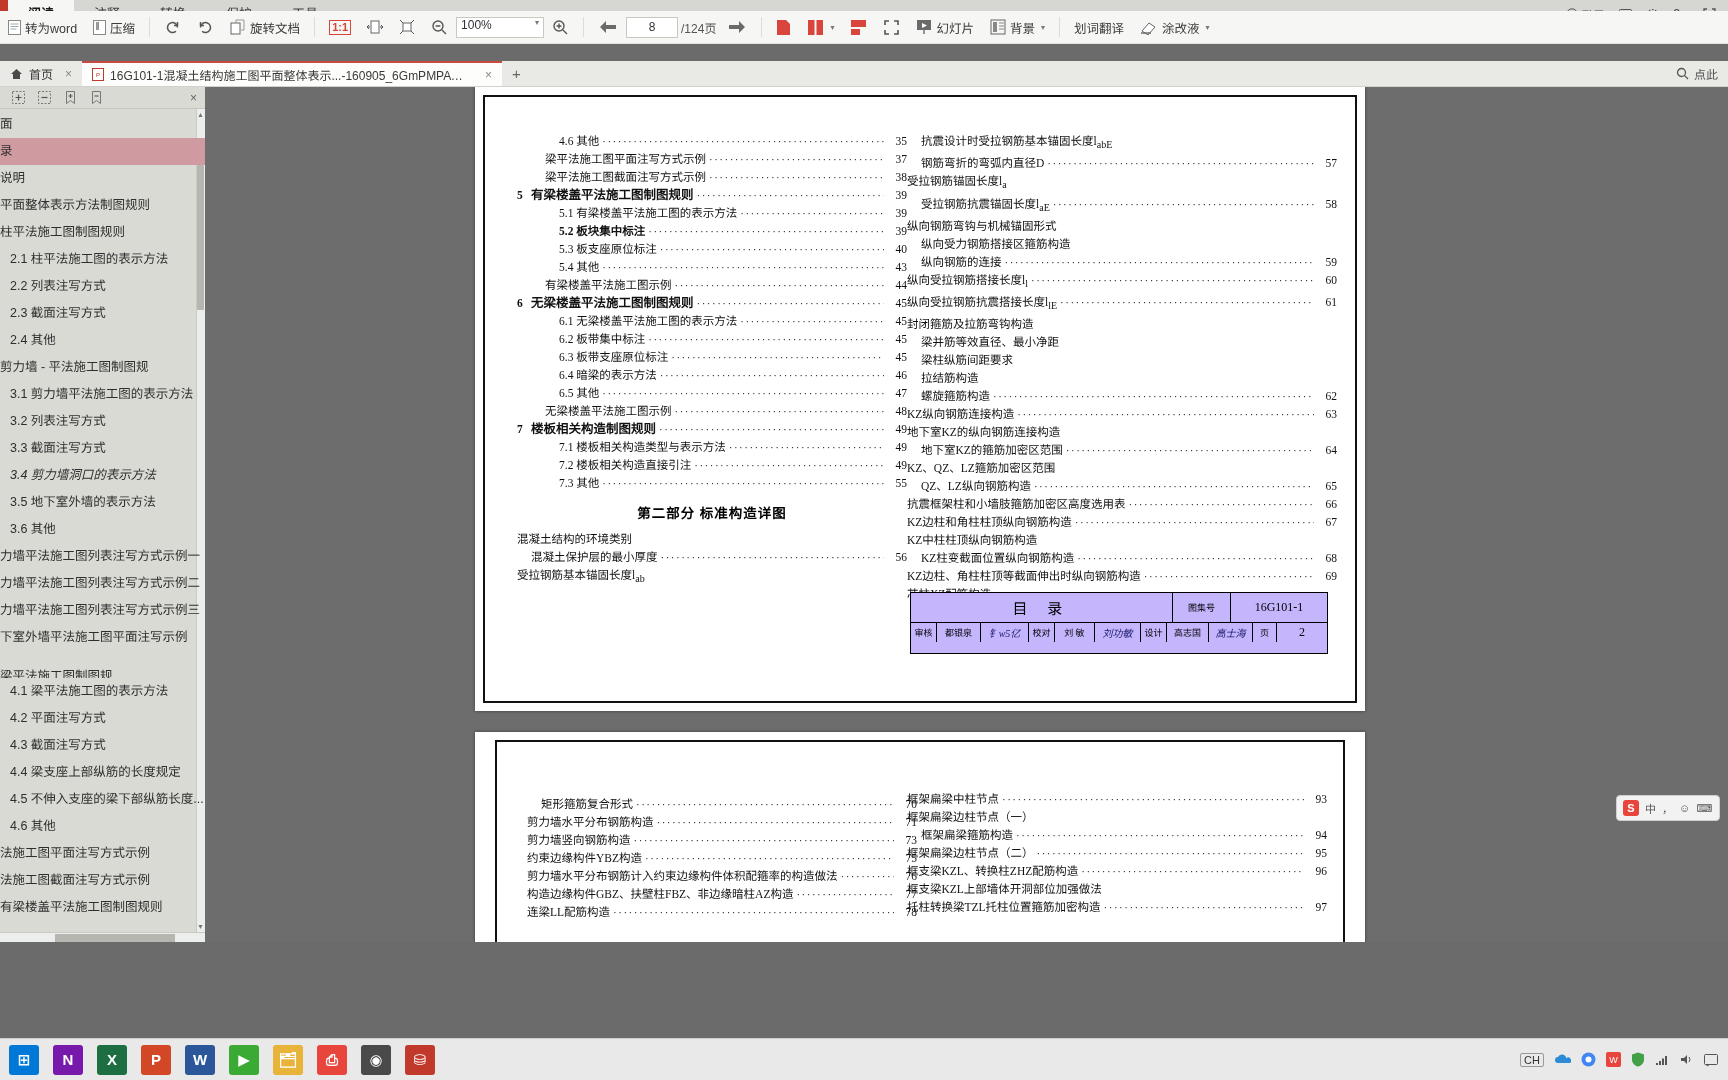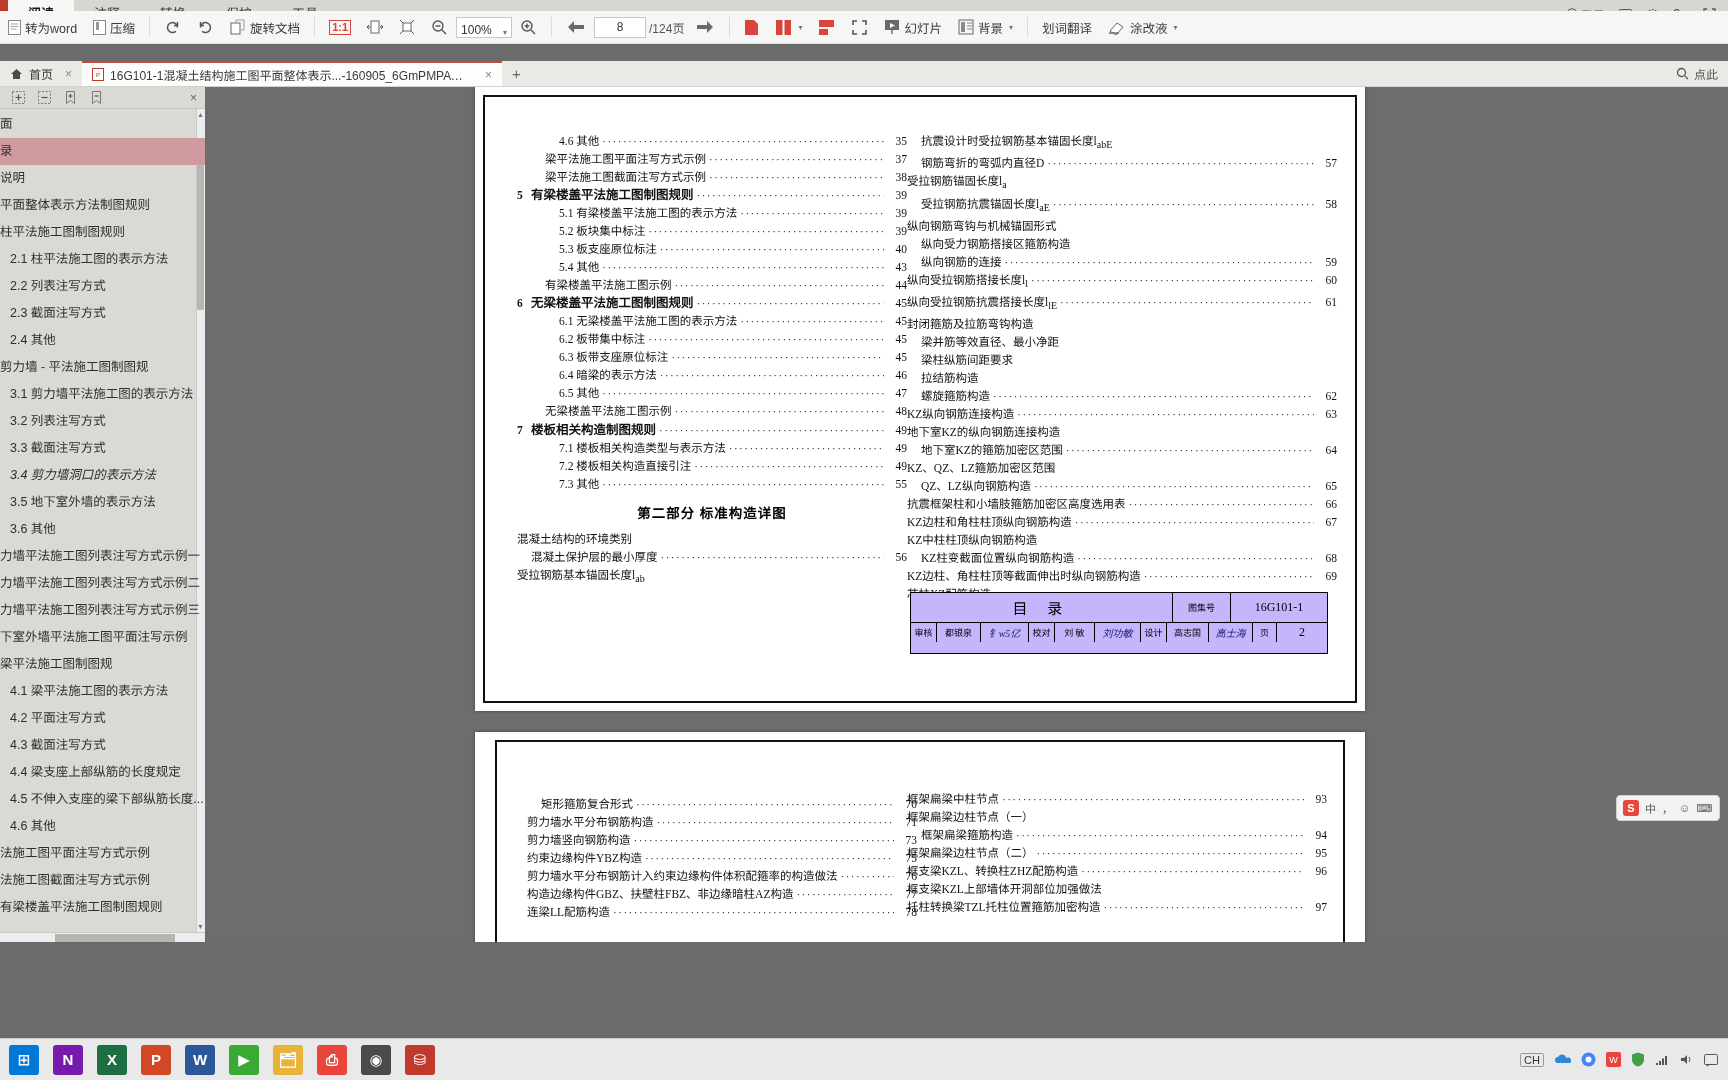--- a/index.html
+++ b/index.html
@@ -36,21 +36,21 @@
   
   .toolbar {
     position: absolute; left: 0; top: 11px; width: 1728px; height: 33px;
     background: #f6f6f4; display: flex; align-items: center;
     border-bottom: 1px solid #e2e2de; font-size: 12.5px; color: #3b3b3b;
   }
   .tb-item { display: flex; align-items: center; gap: 4px; padding: 0 8px; height: 33px; cursor: pointer; white-space: nowrap;}
   .tb-sep { width: 1px; height: 20px; background: #dcdcd8; margin: 0 6px; }
   svg { display: block; }
   .zoom-box {
-    display: flex; align-items: flex-end; width: 56px; height: 21px;
+    display: flex; align-items: flex-start; width: 88px; height: 21px;
     border: 1px solid #c9c9c4; background: #fff; font-size: 12px; color: #333;
     padding: 0 4px; justify-content: space-between;
   }
   .page-input {
     width: 52px; height: 21px; border: 1px solid #c9c9c4; background: #fff;
     text-align: center; font-size: 12px; color: #333; line-height: 19px;
   }
   .page-total { font-size: 12px; color: #555; margin-left: 3px; margin-right: 3px;}
   .red-ico { color: #d9453d; font-weight: bold; font-size: 11px; border: 1px solid #d9453d; padding: 0 2px; line-height: 13px;}
   .caret { font-size: 8px; color: #777; margin-left: 2px;}
@@ -436,21 +436,21 @@
             <div class="sb-item"><span class="txt" style="padding-left: 10px;">3.1 剪力墙平法施工图的表示方法</span></div>
             <div class="sb-item"><span class="txt" style="padding-left: 10px;">3.2 列表注写方式</span></div>
             <div class="sb-item"><span class="txt" style="padding-left: 10px;">3.3 截面注写方式</span></div>
             <div class="sb-item"><span class="txt" style="padding-left: 10px; font-style: italic;">3.4 剪力墙洞口的表示方法</span></div>
             <div class="sb-item"><span class="txt" style="padding-left: 10px;">3.5 地下室外墙的表示方法</span></div>
             <div class="sb-item"><span class="txt" style="padding-left: 10px;">3.6 其他</span></div>
             <div class="sb-item"><span class="txt" style="padding-left: 0px;">力墙平法施工图列表注写方式示例一</span></div>
             <div class="sb-item"><span class="txt" style="padding-left: 0px;">力墙平法施工图列表注写方式示例二</span></div>
             <div class="sb-item"><span class="txt" style="padding-left: 0px;">力墙平法施工图列表注写方式示例三</span></div>
             <div class="sb-item"><span class="txt" style="padding-left: 0px;">下室外墙平法施工图平面注写示例</span></div>
-            <div class="sb-item"><span class="txt" style="padding-left: 0px;">梁平法施工图制图规</span></div>
+            <div class="sb-item"><span class="txt" style="padding-left: 0px; margin-top: 12px;">梁平法施工图制图规</span></div>
             <div class="sb-item"><span class="txt" style="padding-left: 10px;">4.1 梁平法施工图的表示方法</span></div>
             <div class="sb-item"><span class="txt" style="padding-left: 10px;">4.2 平面注写方式</span></div>
             <div class="sb-item"><span class="txt" style="padding-left: 10px;">4.3 截面注写方式</span></div>
             <div class="sb-item"><span class="txt" style="padding-left: 10px;">4.4 梁支座上部纵筋的长度规定</span></div>
             <div class="sb-item"><span class="txt" style="padding-left: 10px;">4.5 不伸入支座的梁下部纵筋长度...</span></div>
             <div class="sb-item"><span class="txt" style="padding-left: 10px;">4.6 其他</span></div>
             <div class="sb-item"><span class="txt" style="padding-left: 0px;">法施工图平面注写方式示例</span></div>
             <div class="sb-item"><span class="txt" style="padding-left: 0px;">法施工图截面注写方式示例</span></div>
             <div class="sb-item"><span class="txt" style="padding-left: 0px;">有梁楼盖平法施工图制图规则</span></div>
           </div>
@@ -492,21 +492,21 @@
               <span class="pg">39</span>
             </div>
             <div class="toc-line">
               <span class="toc-num" style="font-weight: normal;"></span>
               <span class="toc-title" style="padding-left: 28px;">5.1  有梁楼盖平法施工图的表示方法</span>
               <span class="dots">··························································································</span>
               <span class="pg">39</span>
             </div>
             <div class="toc-line">
               <span class="toc-num" style="font-weight: normal;"></span>
-              <span class="toc-title" style="padding-left: 28px;">5.2  板块集中标注</span>
+              <span class="toc-title" style="padding-left: 28px; font-weight: bold;">5.2  板块集中标注</span>
               <span class="dots">··························································································</span>
               <span class="pg">39</span>
             </div>
             <div class="toc-line">
               <span class="toc-num" style="font-weight: normal;"></span>
               <span class="toc-title" style="padding-left: 28px;">5.3  板支座原位标注</span>
               <span class="dots">··························································································</span>
               <span class="pg">40</span>
             </div>
             <div class="toc-line">
@@ -552,21 +552,21 @@
               <span class="pg">46</span>
             </div>
             <div class="toc-line">
               <span class="toc-num" style="font-weight: normal;"></span>
               <span class="toc-title" style="padding-left: 28px;">6.5  其他</span>
               <span class="dots">··························································································</span>
               <span class="pg">47</span>
             </div>
             <div class="toc-line">
               <span class="toc-num" style="font-weight: normal;"></span>
-              <span class="toc-title" style="padding-left: 14px; font-family: Liberation Mono, monospace;">无梁楼盖平法施工图示例</span>
+              <span class="toc-title" style="padding-left: 14px;">无梁楼盖平法施工图示例</span>
               <span class="dots">··························································································</span>
               <span class="pg">48</span>
             </div>
             <div class="toc-line">
               <span class="toc-num" style="font-weight: bold;">7</span>
               <span class="toc-title b" style="padding-left: 0px;">楼板相关构造制图规则</span>
               <span class="dots">··························································································</span>
               <span class="pg">49</span>
             </div>
             <div class="toc-line">

